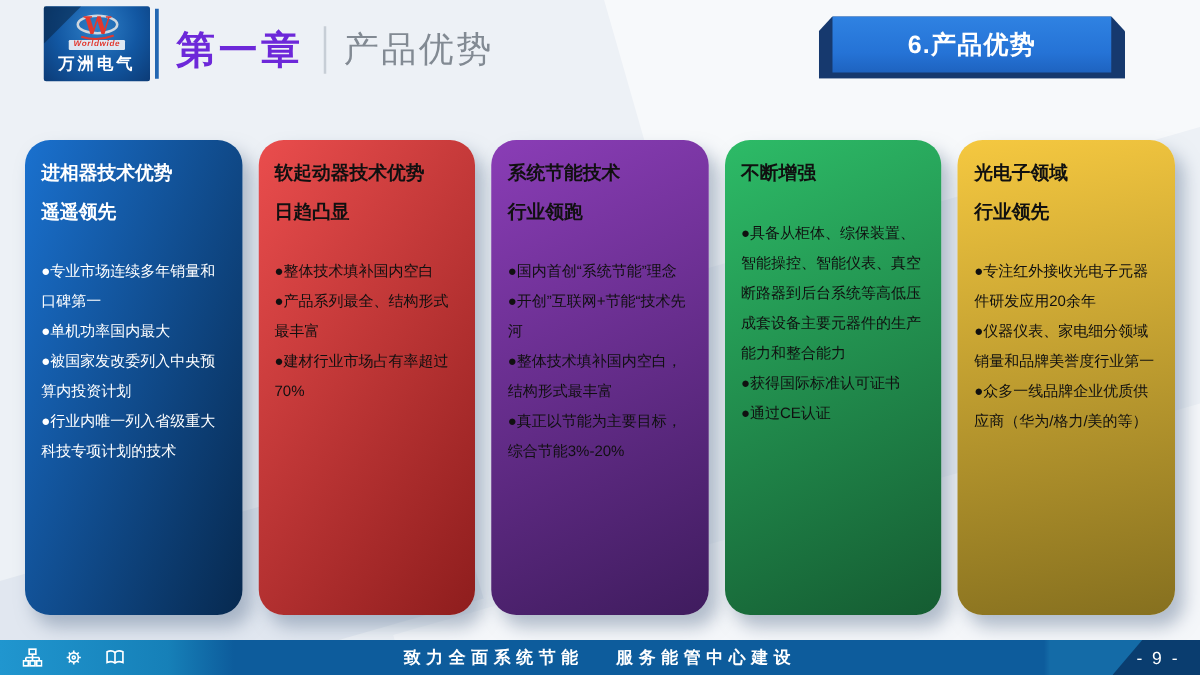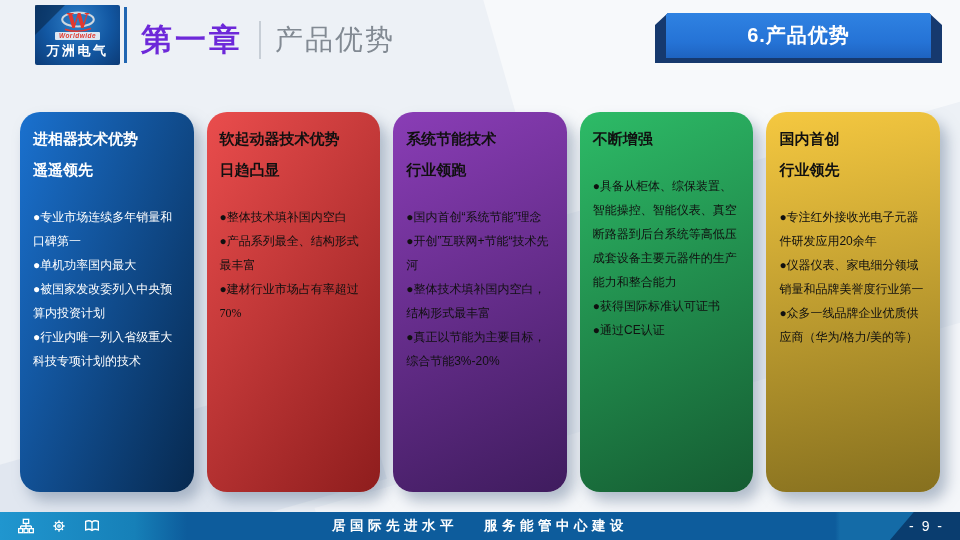--- a/index.html
+++ b/index.html
@@ -23,21 +23,21 @@
     letter-spacing:.5px;margin-top:-2px;}
   .logo-cn{font-size:13px;font-weight:bold;color:#fff;letter-spacing:2.5px;margin-top:2px;}
 
   .vbar{position:absolute;left:124px;top:7px;width:3px;height:56px;background:#2166b2;}
   .titles{position:absolute;left:141px;top:13px;height:54px;display:flex;align-items:center;}
   .chapter{font-size:31px;font-weight:bold;color:#6d28d9;letter-spacing:3px;}
   .tdiv{width:2px;height:38px;background:#c7ced6;margin:0 14px 0 16px;}
   .section{font-size:28px;color:#828a93;letter-spacing:2px;}
 
   
-  .badge{position:absolute;left:655px;top:13px;width:287px;height:50px;background:#16396e;
+  .badge{position:absolute;left:655px;top:13px;width:245px;height:50px;background:#16396e;
     clip-path:polygon(4.5% 0,95.5% 0,100% 24%,100% 100%,0 100%,0 24%);}
   .badge-face{position:absolute;left:11px;right:11px;top:0;bottom:5px;
     background:linear-gradient(180deg,#2f82e2 0%,#2573d6 65%,#1e63c0 100%);
     display:flex;align-items:center;justify-content:center;}
   .badge-label{font-size:20px;font-weight:bold;color:#fff;letter-spacing:1px;}
 
   
   .cards{position:absolute;left:20px;right:20px;top:112px;height:380px;display:flex;gap:13px;}
   .card{flex:1;border-radius:20px;box-shadow:7px 9px 14px rgba(110,130,155,.5);
     padding:12px 12px 0 13px;box-sizing:border-box;}
@@ -99,21 +99,21 @@
         <div>遥遥领先</div>
       </div>
       <div class="card-body">
         <div>●专业市场连续多年销量和口碑第一</div>
         <div>●单机功率国内最大</div>
         <div>●被国家发改委列入中央预算内投资计划</div>
         <div>●行业内唯一列入省级重大科技专项计划的技术</div>
       </div>
     </div>
 
-    <div class="card" style="background: linear-gradient(125deg, rgb(234, 77, 77), rgb(142, 29, 29)); color: rgb(16, 16, 16); font-family: Liberation Serif, serif;">
+    <div class="card" style="background: linear-gradient(125deg, rgb(234, 77, 77), rgb(142, 29, 29)); color: rgb(16, 16, 16);">
       <div class="card-title">
         <div>软起动器技术优势</div>
         <div>日趋凸显</div>
       </div>
       <div class="card-body">
         <div>●整体技术填补国内空白</div>
         <div>●产品系列最全、结构形式最丰富</div>
         <div>●建材行业市场占有率超过70%</div>
       </div>
     </div>
@@ -137,21 +137,21 @@
       </div>
       <div class="card-body">
         <div>●具备从柜体、综保装置、智能操控、智能仪表、真空断路器到后台系统等高低压成套设备主要元器件的生产能力和整合能力</div>
         <div>●获得国际标准认可证书</div>
         <div>●通过CE认证</div>
       </div>
     </div>
 
     <div class="card" style="background: linear-gradient(170deg, rgb(245, 200, 64), rgb(134, 112, 31)); color: rgb(16, 16, 16);">
       <div class="card-title">
-        <div>国内首创</div>
+        <div>光电子领域</div>
         <div>行业领先</div>
       </div>
       <div class="card-body">
         <div>●专注红外接收光电子元器件研发应用20余年</div>
         <div>●仪器仪表、家电细分领域销量和品牌美誉度行业第一</div>
         <div>●众多一线品牌企业优质供应商（华为/格力/美的等）</div>
       </div>
     </div>
 
   </div>
@@ -172,20 +172,20 @@
         <circle cx="12" cy="12" r="1.8"></circle>
         <path d="M12 3.5v3 M12 17.5v3 M3.5 12h3 M17.5 12h3 M6 6l2.1 2.1 M18 6l-2.1 2.1 M6 18l2.1-2.1 M18 18l-2.1-2.1"></path>
       </svg>
       <svg class="ficon" viewBox="0 0 24 20" fill="none" stroke="#fff" stroke-width="2">
         <path d="M12 4 C9.5 1.8 5.5 1.8 2.5 3.2 V16 C5.5 14.6 9.5 14.6 12 16.6 C14.5 14.6 18.5 14.6 21.5 16 V3.2 C18.5 1.8 14.5 1.8 12 4 Z"></path>
         <path d="M12 4v12.6"></path>
       </svg>
     </div>
 
     <div class="slogan">
-      <span>居国际先进水平</span>
+      <span>致力全面系统节能</span>
       <span>服务能管中心建设</span>
     </div>
 
     <div class="page-num">- 9 -</div>
   </div>
 
 </div>
 
 </body></html>

